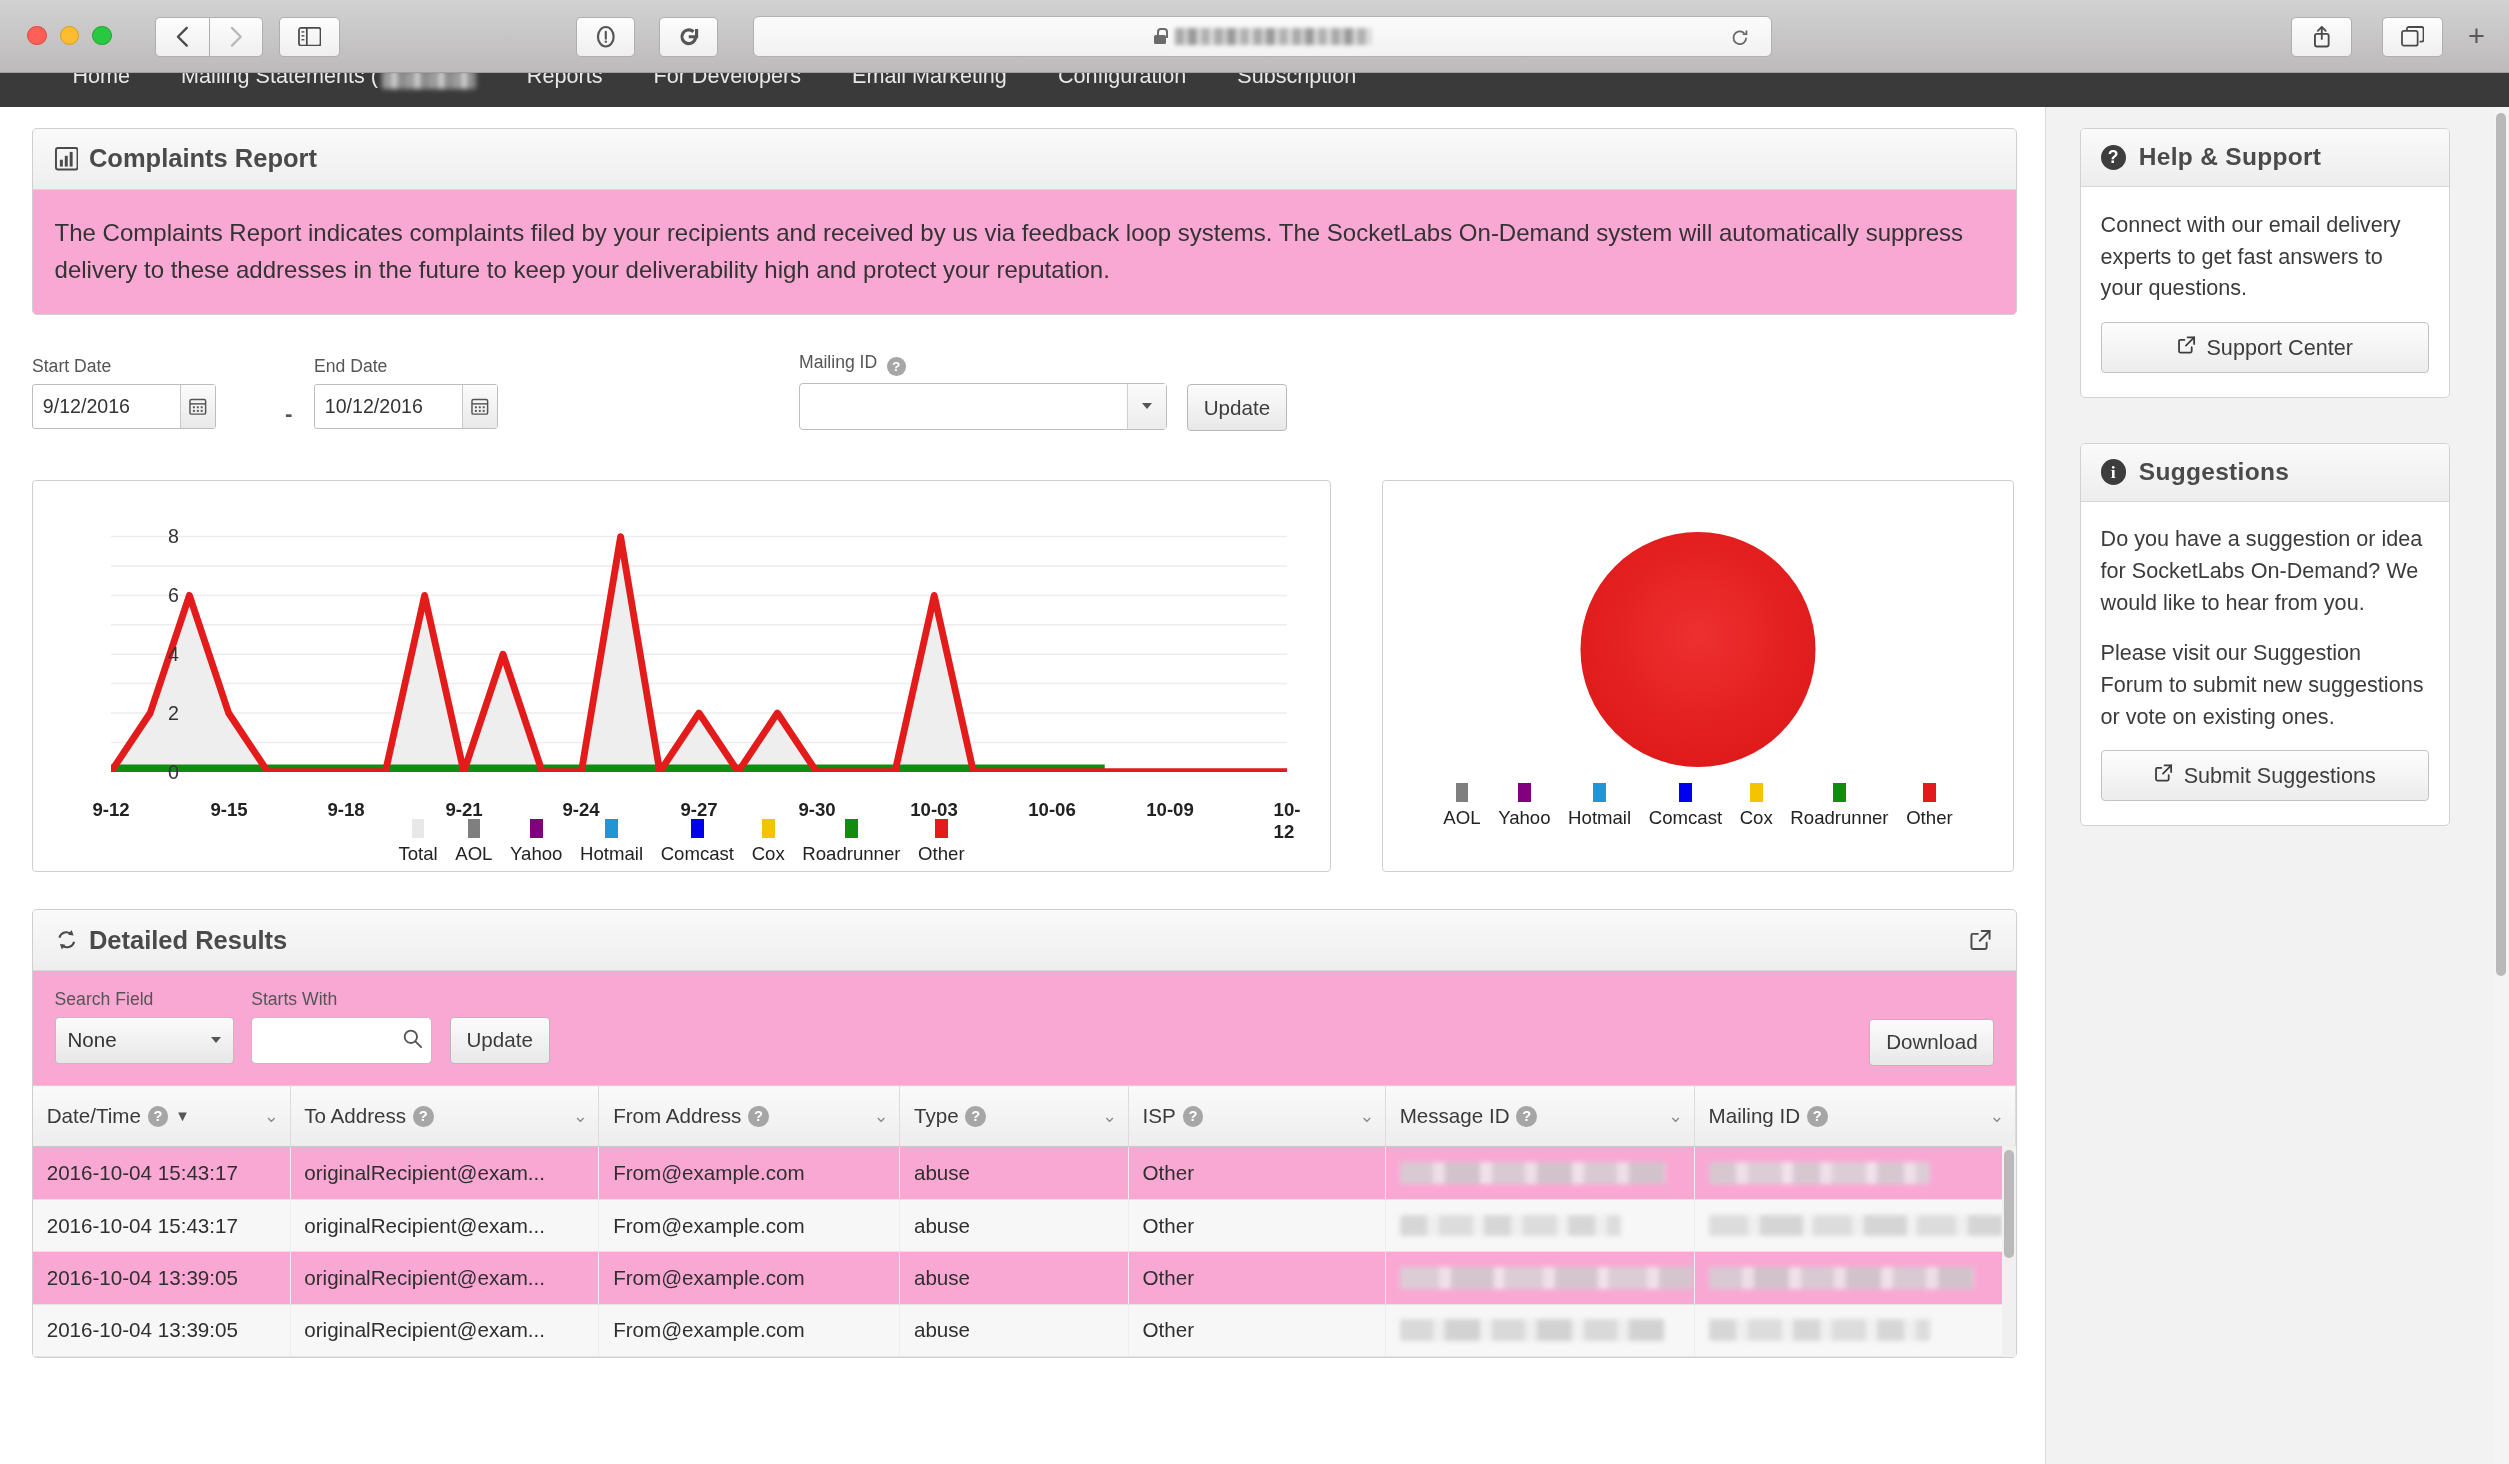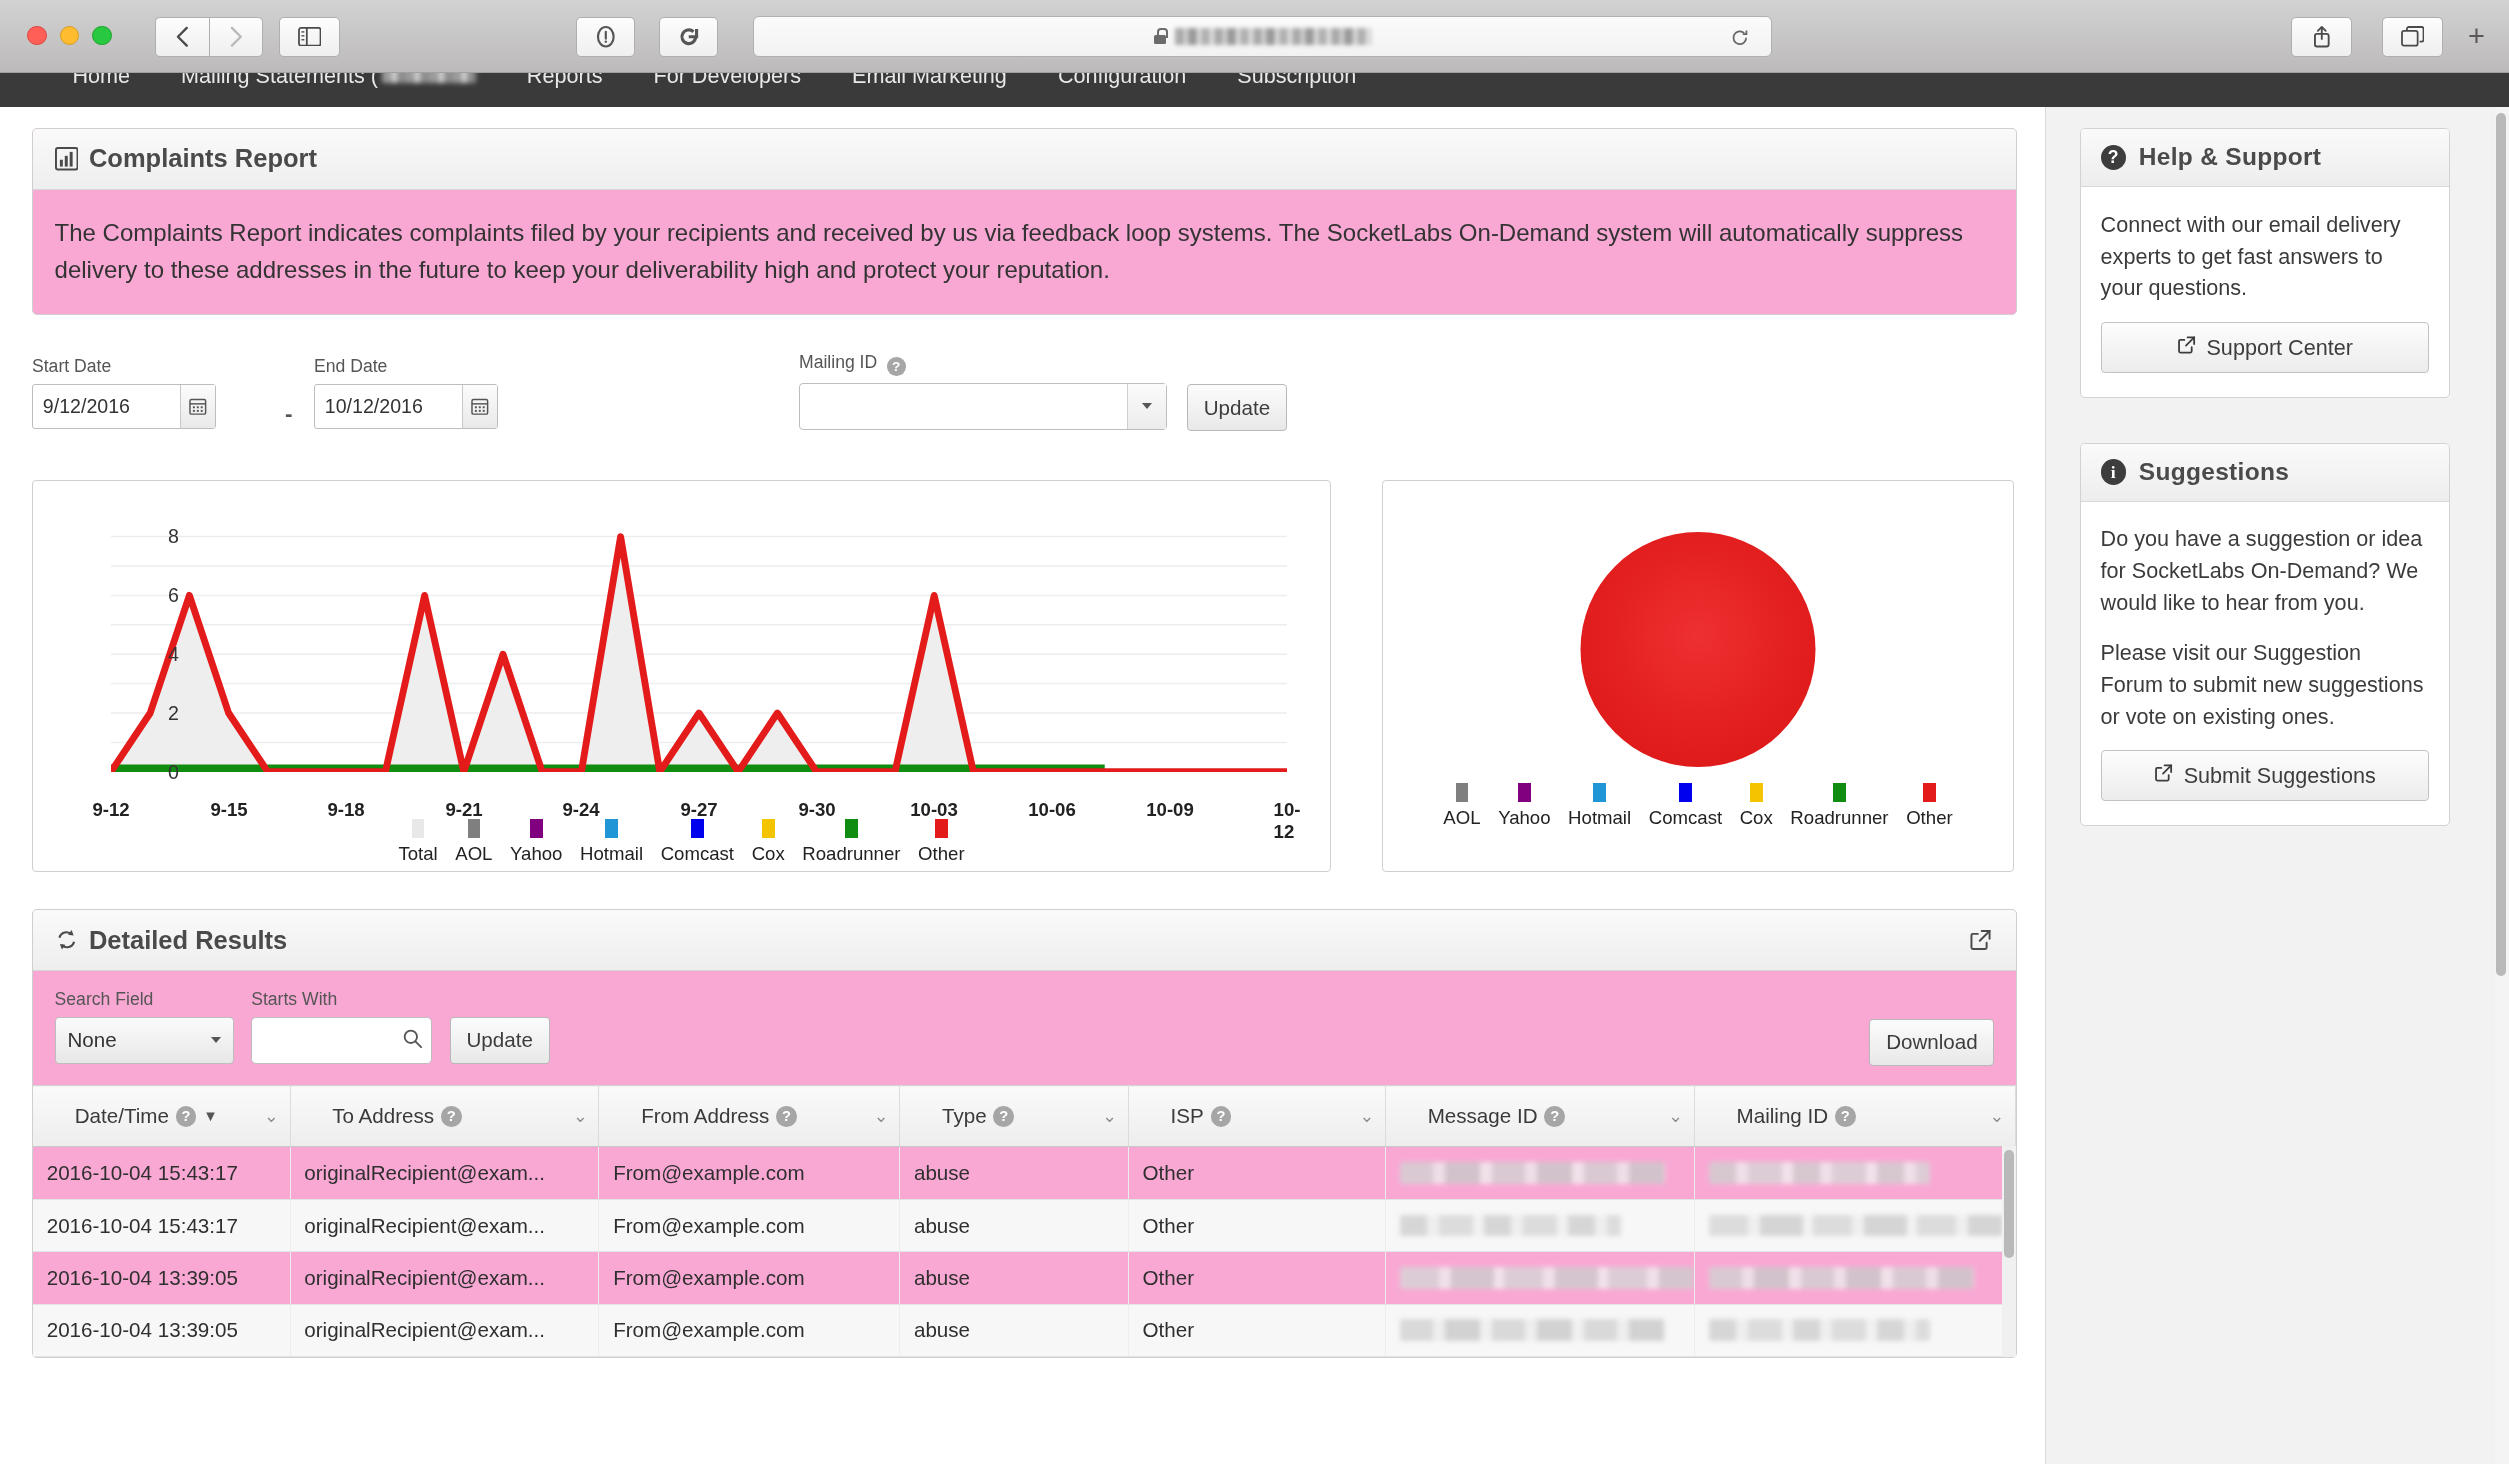--- a/index.html
+++ b/index.html
@@ -60,21 +60,21 @@
   .site-nav{
     position:absolute; left:0; top:73px; width:2509px; height:34px;
     background:#3a3a3a; overflow:hidden;
   }
   .site-nav-inner{
     position:absolute; left:0; top:-27.4px; height:61px;
     display:flex; align-items:center; padding-left:47px; gap:0;
   }
   .nav-item{
     color:#e8e8e8; font-size:21.6px; padding:0 25.5px; white-space:nowrap;
-    display:flex; align-items:flex-start; gap:3.9px;
+    display:flex; align-items:flex-end; gap:3.9px;
   }
   .nav-blur{
     display:inline-block; width:94px; height:19.6px;
     background:repeating-linear-gradient(90deg,#9c9c9c 0 9.8px,#d6d6d6 9.8px 14.7px,#8d8d8d 14.7px 23.5px);
     filter:blur(2.5px); border-radius:2px; vertical-align:middle;
   }
 
   
   .page{
     position:absolute; left:0; top:107px; width:2509px; height:1358px;
@@ -170,21 +170,21 @@
 
   
   table{ border-collapse:collapse; width:100%; table-layout:fixed; }
   th{
     background:linear-gradient(to bottom,#fafafa,#ededed);
     border-top:1px solid #d3d3d3; border-bottom:1px solid #c9c9c9;
     border-right:1px solid #dcdcdc;
     font-size:20.6px; font-weight:normal; color:#3a3a3a; text-align:left;
     padding:15.7px 13.7px; height:61px; position:relative;
   }
-  th .hd{ display:flex; align-items:center; gap:6.9px;margin-left:28px; }
+  th .hd{ display:flex; align-items:center; gap:6.9px; }
   th .hv{ position:absolute; right:10.8px; top:50%; transform:translateY(-50%); color:#8d8d8d; font-size:17.6px;}
   td{
     border-bottom:1px solid #e4e4e4; border-right:1px solid #ededed;
     font-size:20.6px; color:#2f2f2f; padding:13.7px 13.7px; height:51px;
     white-space:nowrap; overflow:hidden;
   }
   tr.alt td{ background:#f7f7f7; }
   .qm{
     display:inline-flex; align-items:center; justify-content:center;
     width:20.6px;height:20.6px;border-radius:50%;background:#a6a6a6;color:#fff;

